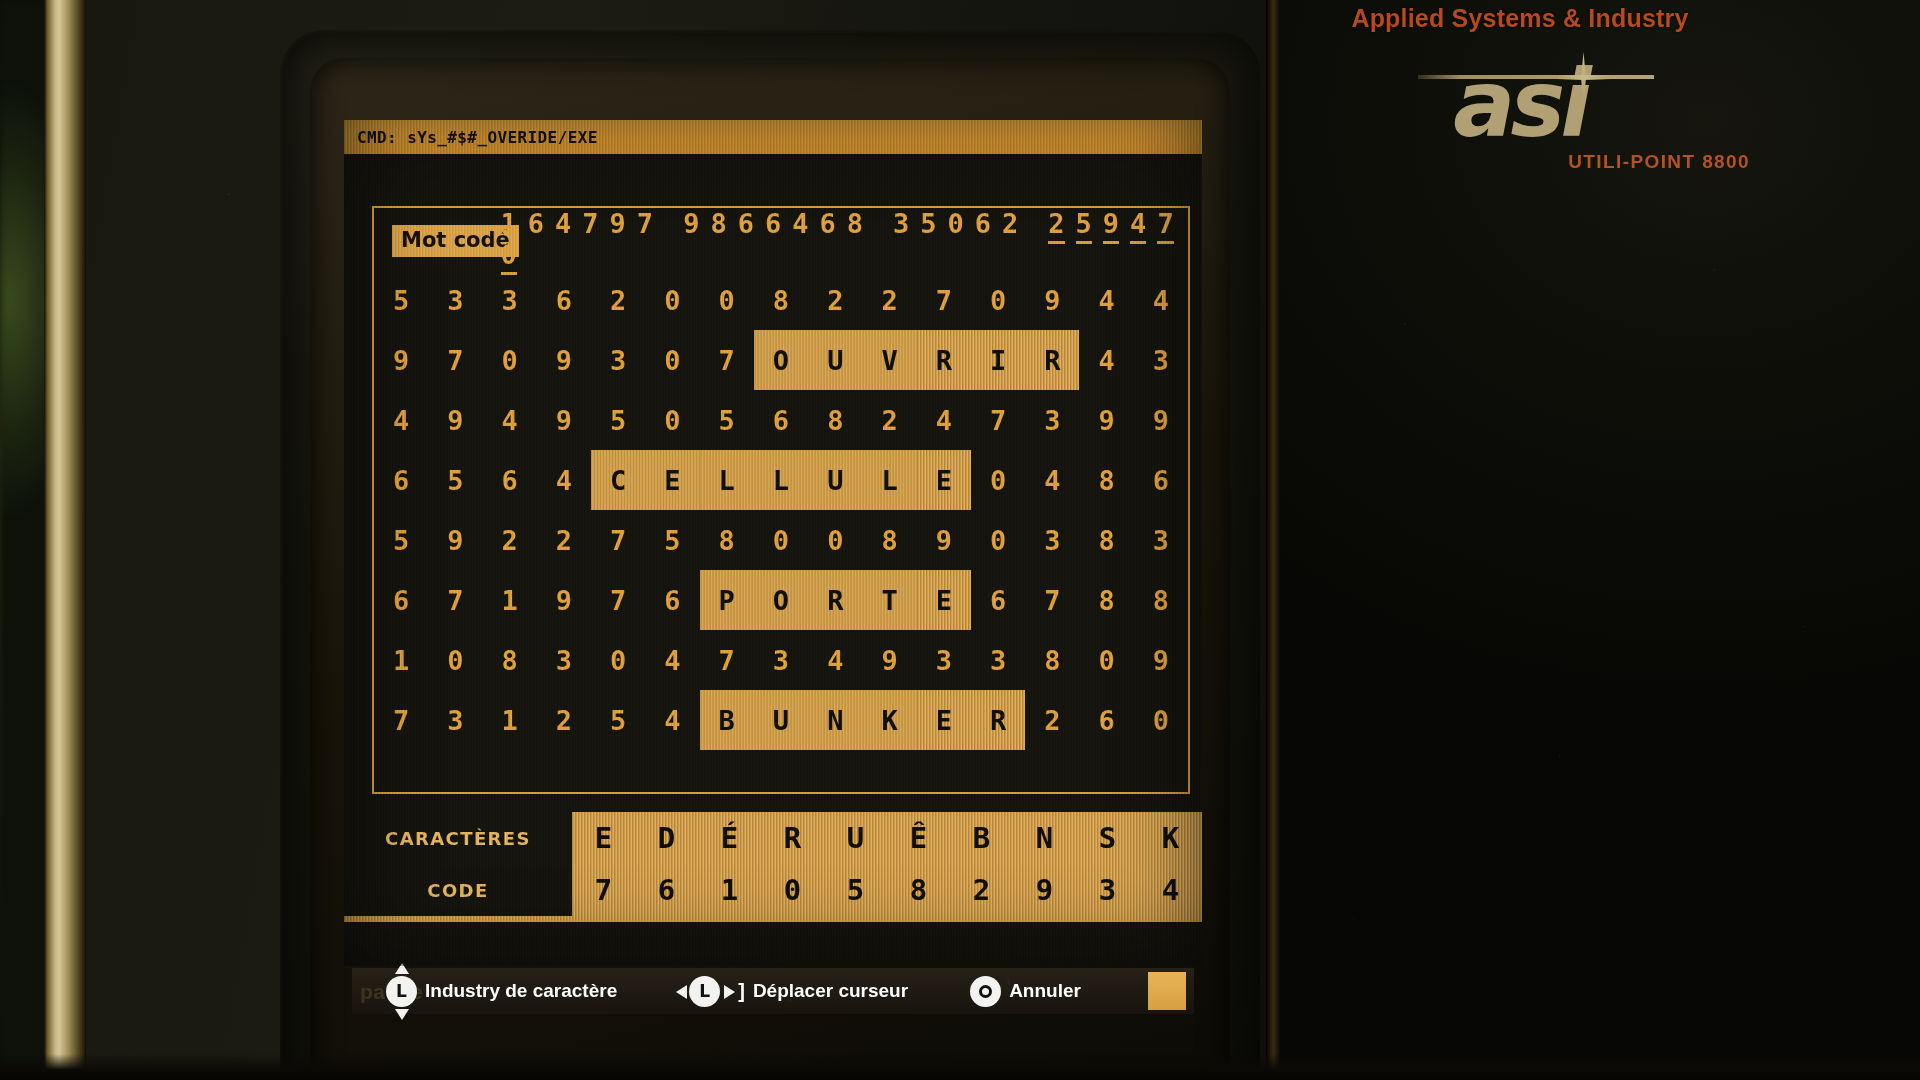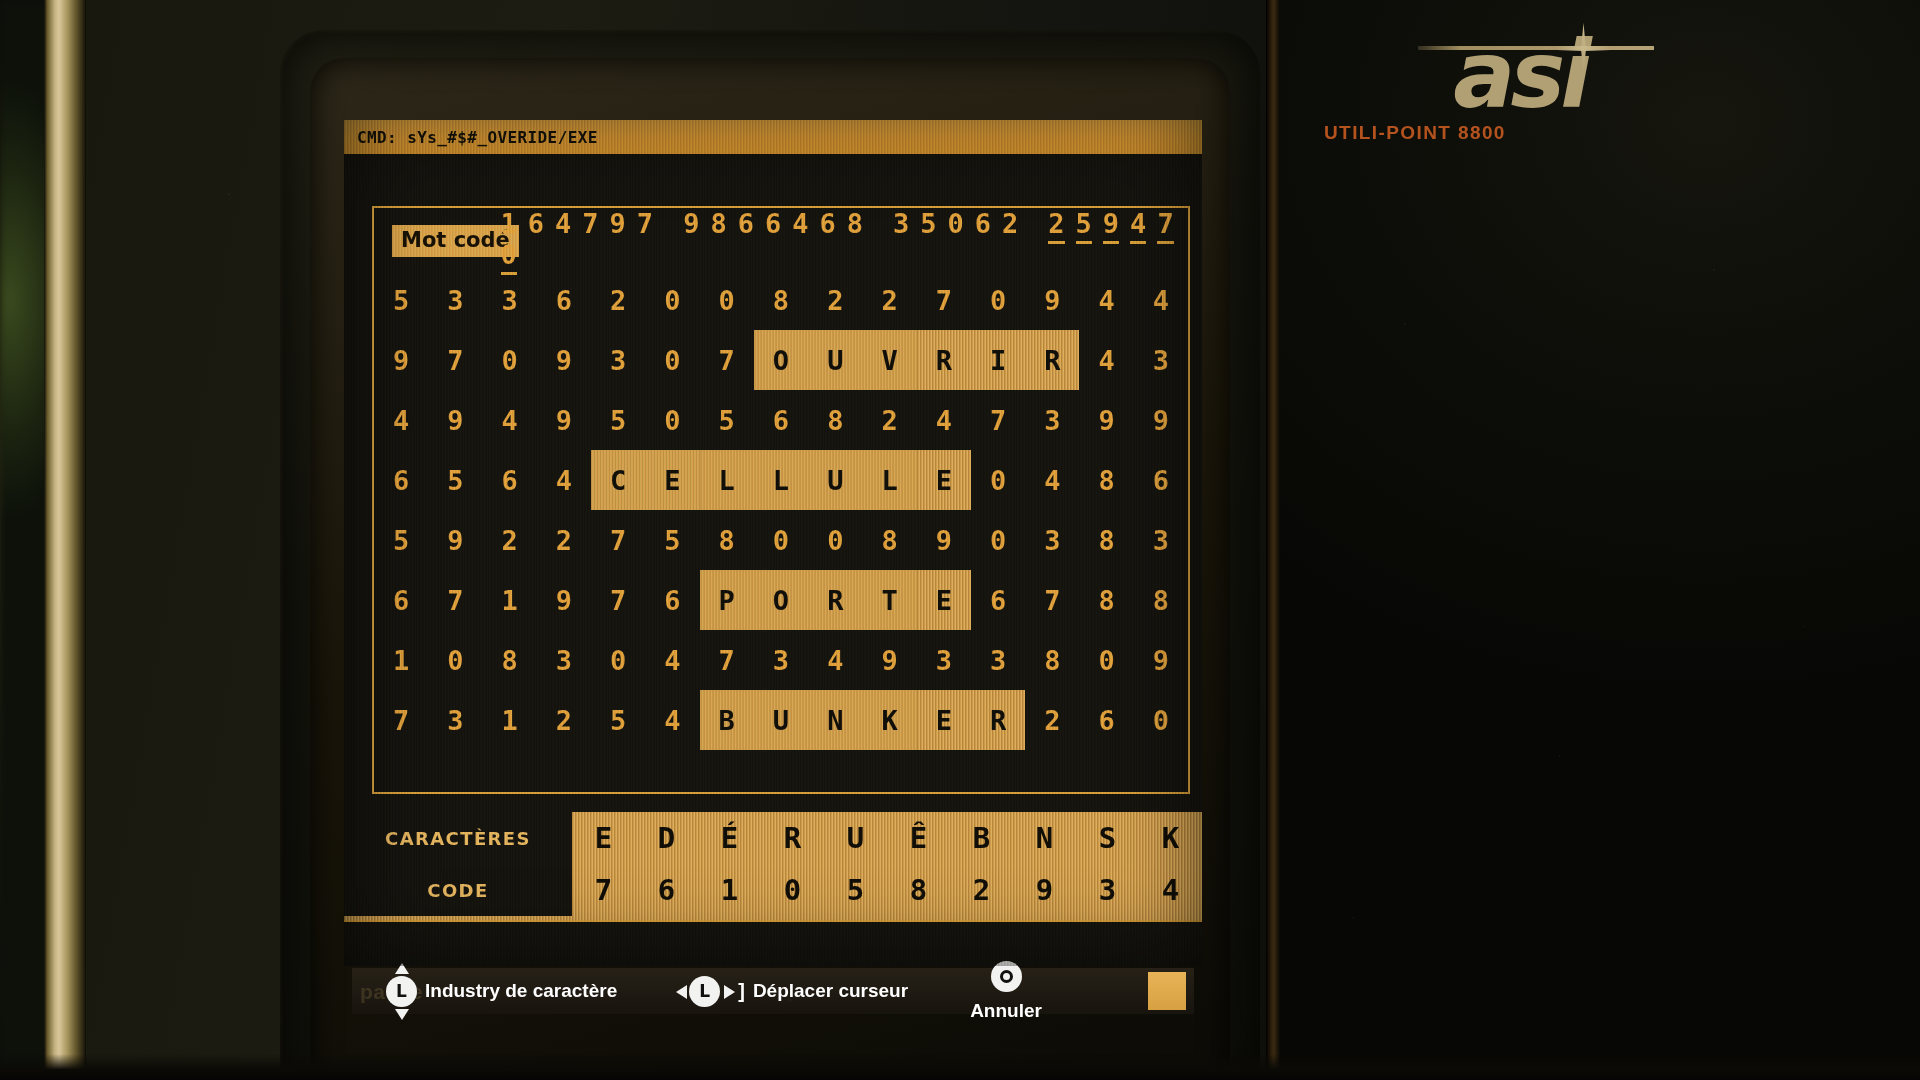--- a/index.html
+++ b/index.html
@@ -180,21 +180,21 @@
     content: "";
     position: absolute;
     left: -26px; top: 23px;
     width: 54px; height: 5px;
     background: linear-gradient(90deg, rgba(201,185,139,0) 0%, #c9b98b 50%, rgba(201,185,139,0) 100%);
   }
   .brand-sub {
     position: absolute;
     left: 0; top: 104px;
     width: 460px;
-    text-align: left;
+    text-align: right;
     font-size: 19px;
     font-weight: bold;
     color: #b5531f;
     letter-spacing: 1.4px;
     padding-left: 34px;
   }
 
   
   #crt {
     position: absolute;
@@ -415,21 +415,21 @@
     display: flex;
     align-items: center;
     gap: 8px;
     color: #fff;
     font-size: 19px;
     font-weight: bold;
     white-space: nowrap;
   }
   .act1 { margin-left: 34px; }
   .act2 { margin-left: 72px; }
-  .act3 { margin-left: 62px; flex-direction: column; }
+  .act3 { margin-left: 62px; }
 
   .stick {
     position: relative;
     width: 31px; height: 31px;
     border-radius: 50%;
     background: #f2f2f0;
     display: flex;
     align-items: center;
     justify-content: center;
     color: #111;
@@ -475,20 +475,21 @@
 
   <div class="veg"></div>
   <div class="post"></div>
   <div class="casing"></div>
   <div class="recess"></div>
   <div class="recess-inner"></div>
   <div class="right-panel"></div>
   <div class="seam"></div>
 
   <div class="brand">
+    <div class="brand-title">Applied Systems &amp; Industry</div>
     <div class="brand-logo-wrap">
       <div class="brand-bar"></div>
       <div class="brand-word">asi</div>
       <div class="brand-star"></div>
       <div class="brand-sub">UTILI-POINT 8800</div>
     </div>
   </div>
 
   <div id="crt">
 

